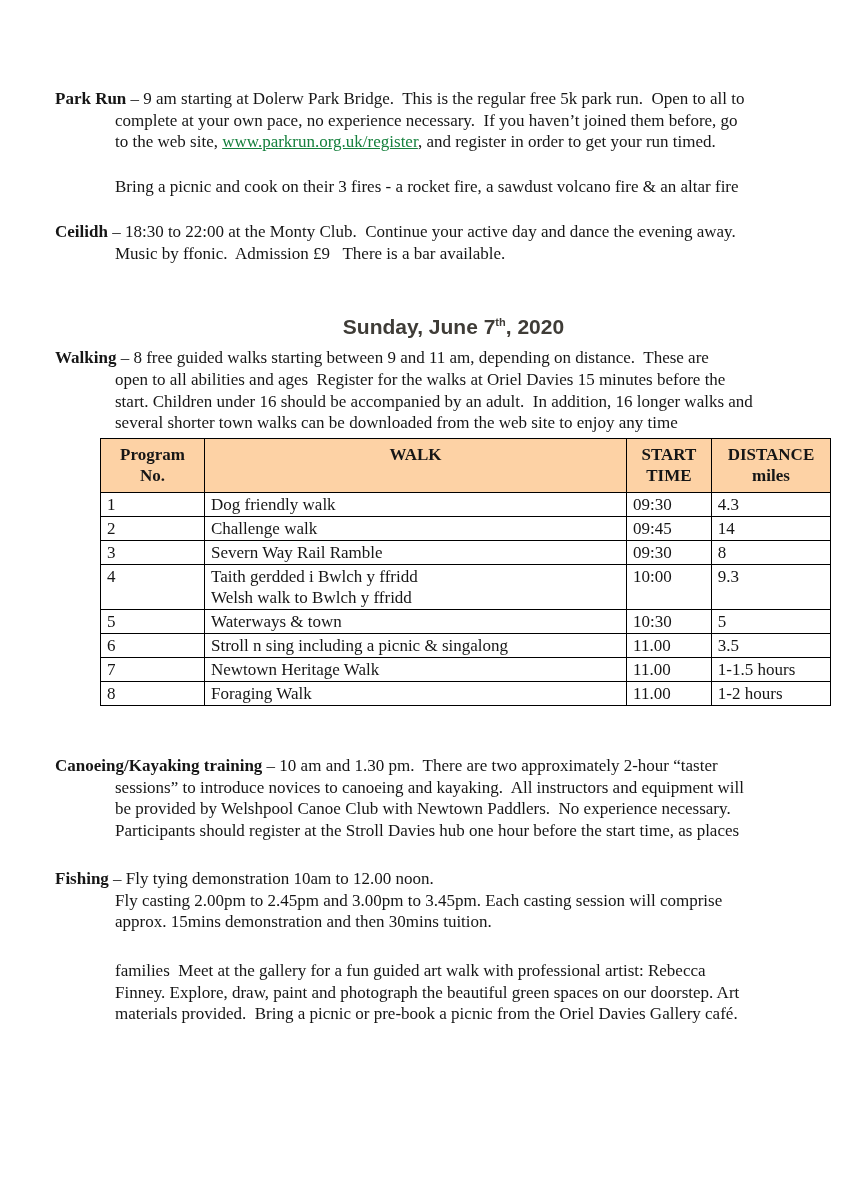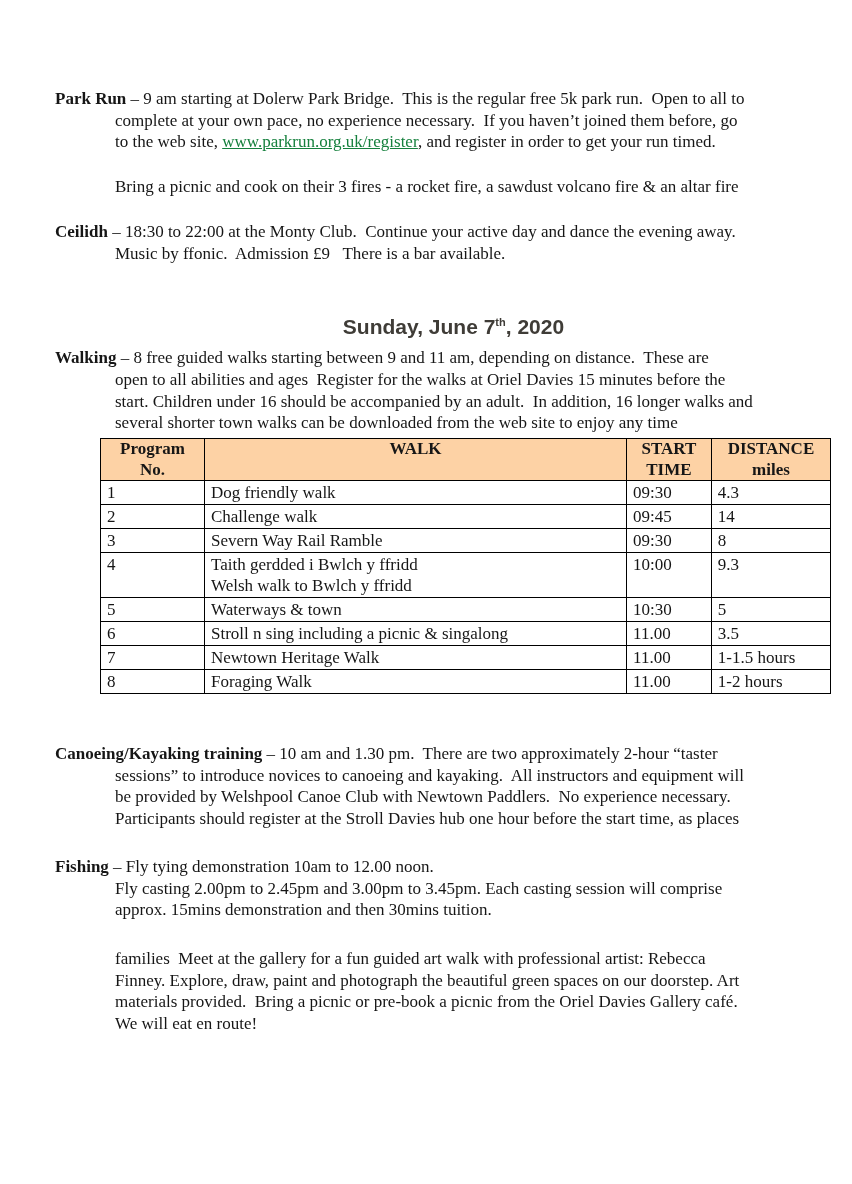--- a/index.html
+++ b/index.html
@@ -46,21 +46,21 @@
     font-size: 17px;
   }
   table.walks th, table.walks td {
     border: 1.6px solid #000000;
     vertical-align: top;
   }
   table.walks th {
     background: #fdd2a5;
     font-weight: bold;
     text-align: center;
-    padding: 0 2px;
+    padding: 6px 2px;
     line-height: 20.5px;
   }
   table.walks td {
     padding: 1px 6px 1px 6px;
     line-height: 21px;
     height: 21px;
   }
   td.walk-cell { padding-left: 12px; }
   .col-no { width: 103px; }
   .col-walk { width: 418px; }
@@ -191,17 +191,16 @@
     <div class="section gap-fish">
       <div class="line"><span class="label">Fishing</span><span> – Fly tying demonstration 10am to 12.00 noon.</span></div>
       <div class="line indent"><span>Fly casting 2.00pm to 2.45pm and 3.00pm to 3.45pm. Each casting session will comprise</span></div>
       <div class="line indent"><span>approx. 15mins demonstration and then 30mins tuition.</span></div>
     </div>
 
     <div class="section gap-art">
       <div class="line indent"><span>families  Meet at the gallery for a fun guided art walk with professional artist: Rebecca</span></div>
       <div class="line indent"><span>Finney. Explore, draw, paint and photograph the beautiful green spaces on our doorstep. Art</span></div>
       <div class="line indent"><span>materials provided.  Bring a picnic or pre-book a picnic from the Oriel Davies Gallery café.</span></div>
-      <div class="line indent"><span>We will eat en route!</span></div>
     </div>
 
   </div>
 </div>
 
 </body></html>

